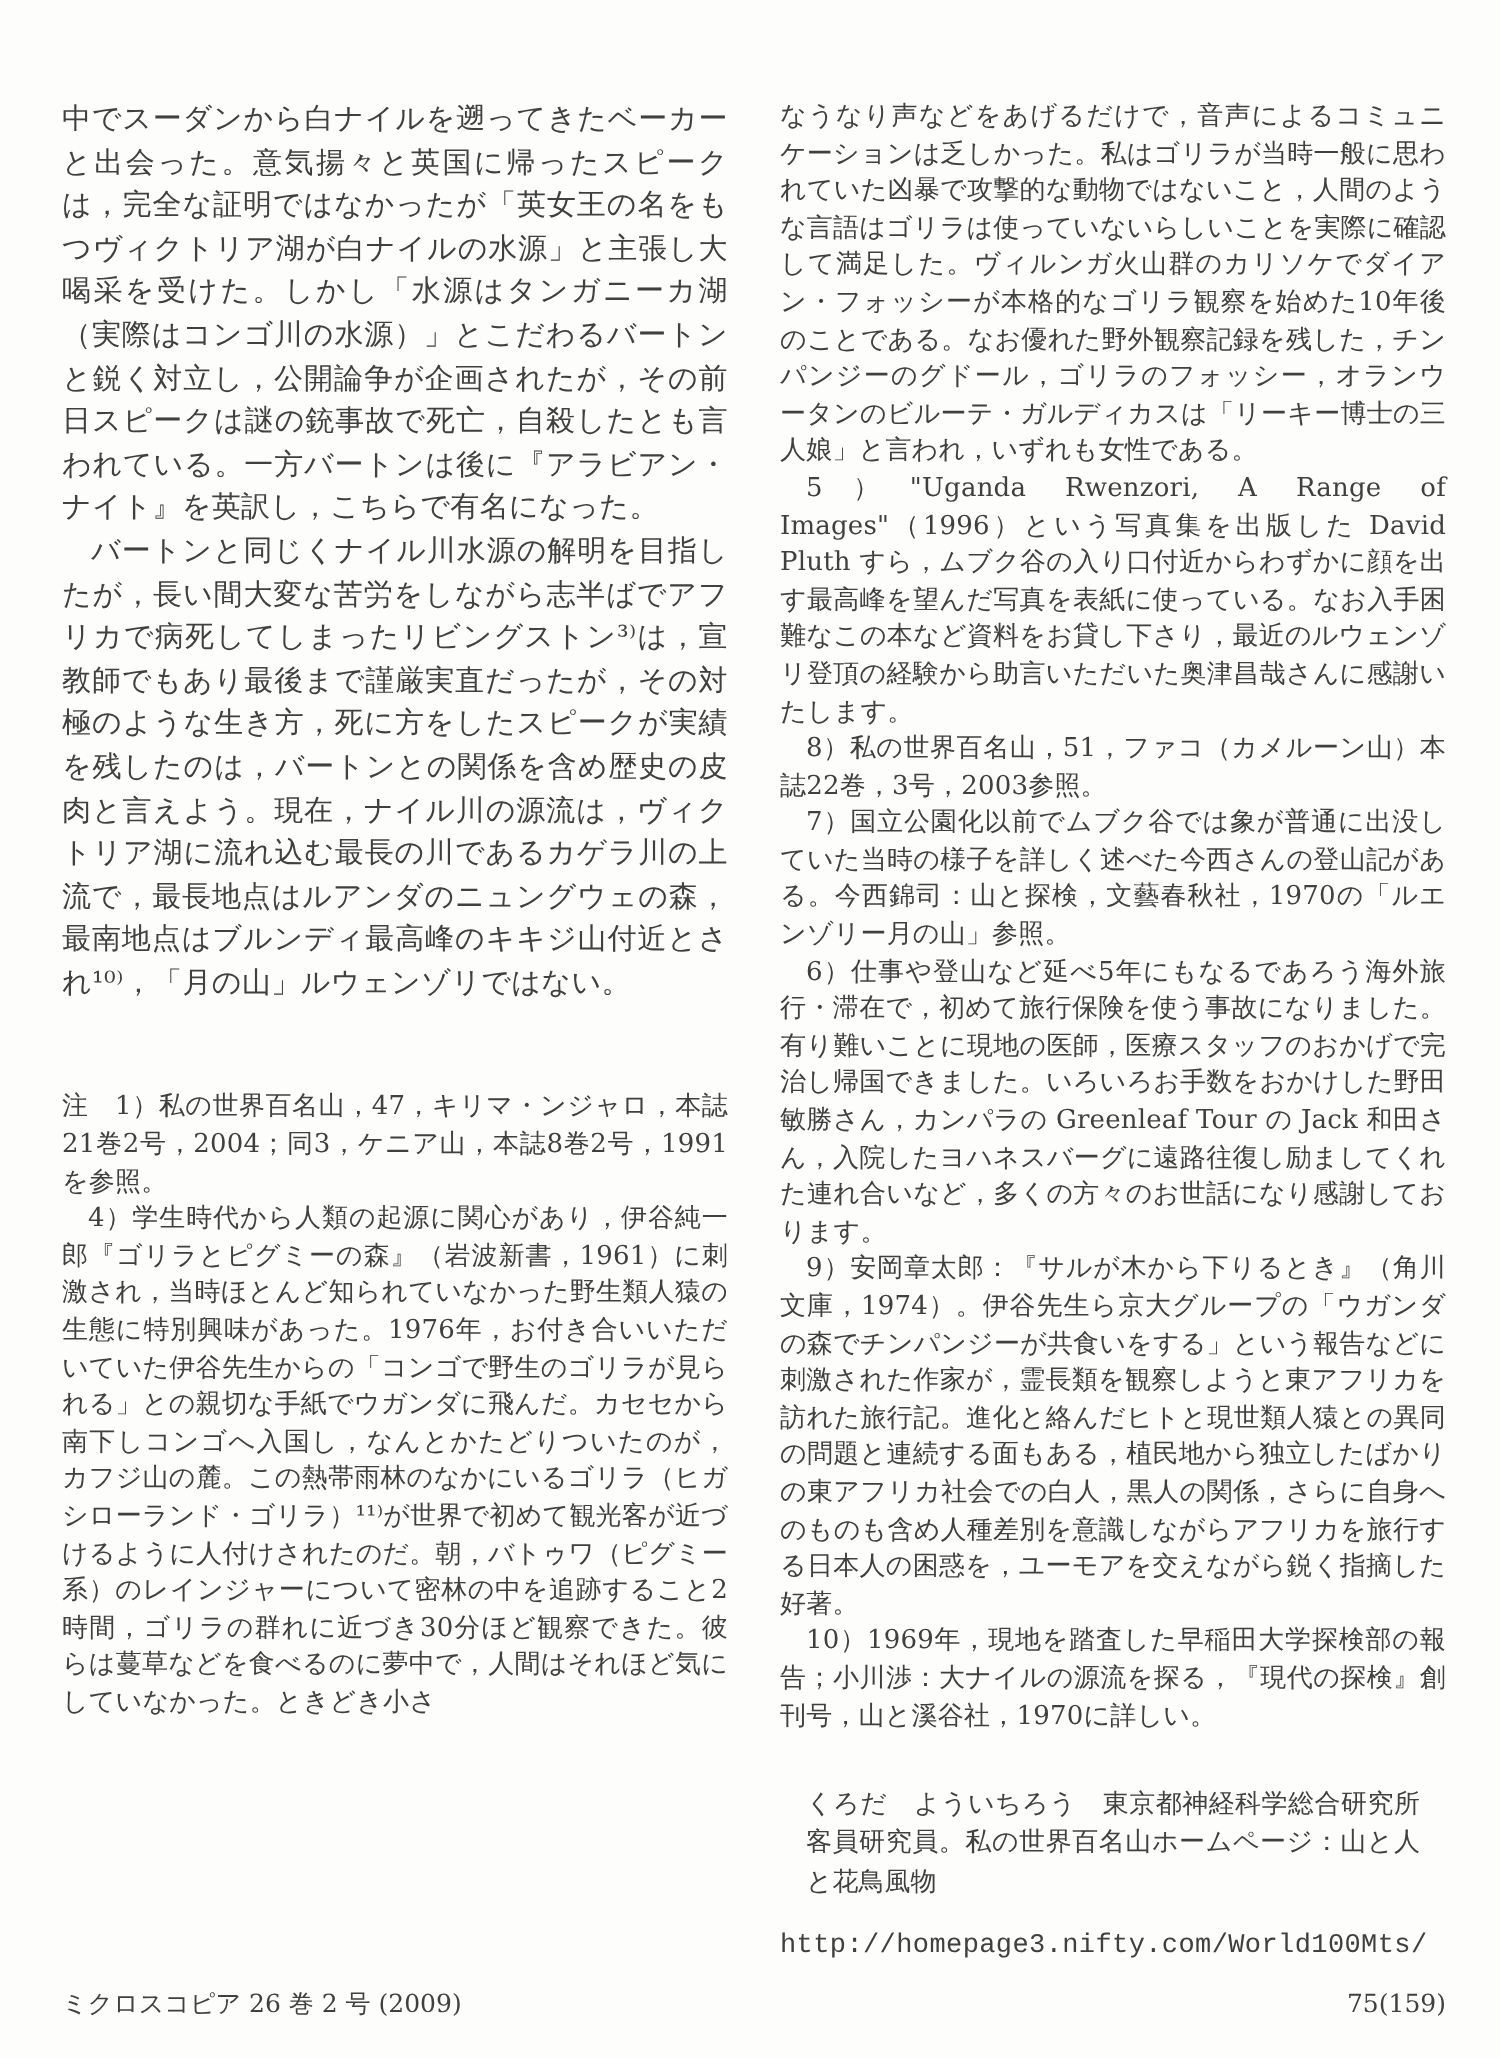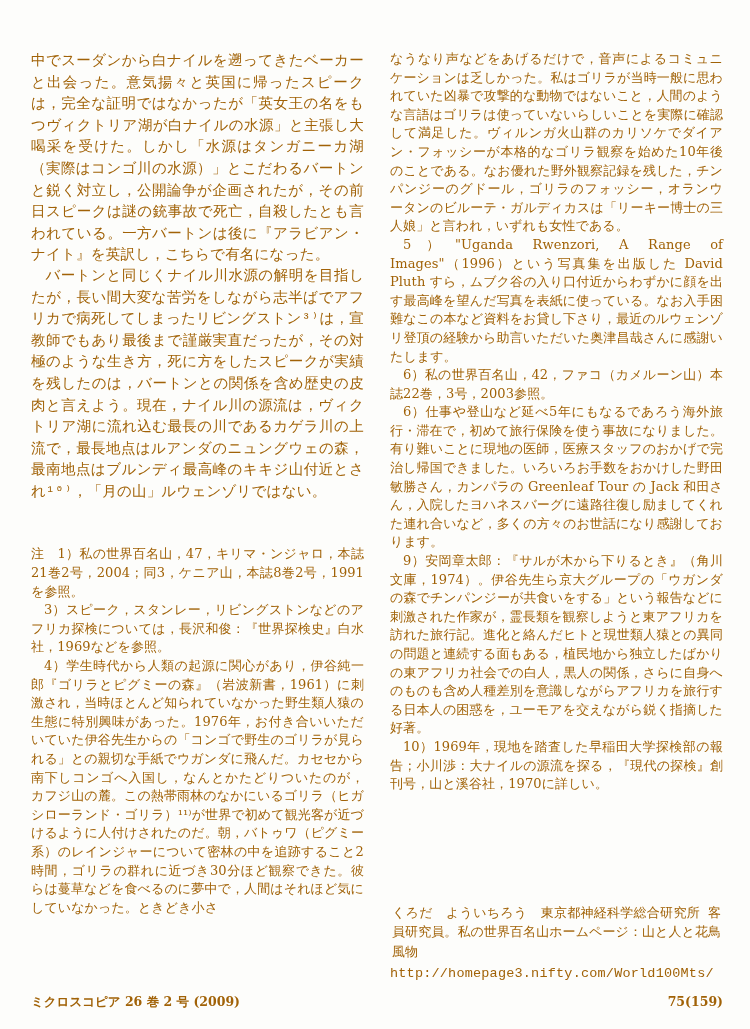--- a/index.html
+++ b/index.html
@@ -5,21 +5,21 @@
   html, body { margin: 0; padding: 0; }
   body {
     width: 750px; height: 1029px;
     background: #e9e9e9;
     font-family: "DejaVu Serif", "Liberation Serif", serif;
   }
   .page {
     position: relative;
     width: 750px; height: 1029px;
     background: #fdfdfb;
-    color: #a16207;
+    color: #404040;
     overflow: hidden;
     box-sizing: border-box;
   }
   .columns {
     position: absolute;
     top: 50px; left: 31px; right: 27px; bottom: 46px;
     display: flex;
     gap: 26px;
   }
   .col {
@@ -27,70 +27,69 @@
     display: flex;
     flex-direction: column;
   }
   .body-text {
     margin: 0;
     font-size: 14.5px;
     line-height: 21.6px;
     text-align: justify;
     letter-spacing: 0.2px;
   }
-  .indent { text-indent: 1em; font-family: Liberation Mono, monospace; }
+  .indent { text-indent: 1em; }
   .notes-block { margin-top: 42px; }
   .note {
     margin: 0;
     font-size: 13px;
     line-height: 18.6px;
     text-align: justify;
     text-indent: 1em;
     letter-spacing: 0.1px;
   }
   .note.flush { text-indent: 0; }
   .author-block {
     margin-top: auto;
     font-size: 13px;
     line-height: 19.2px;
   }
-  .author-bio { margin: 2px; text-align: justify; font-family: Liberation Mono, monospace; }
+  .author-bio { margin: 13px; text-align: justify; }
   .author-url { margin: 0; font-size: 13.5px; letter-spacing: 0.2px; font-family: Liberation Mono, monospace; }
   .footer {
     position: absolute;
     left: 31px; right: 27px; bottom: 18px;
     display: flex;
     justify-content: space-between;
     align-items: baseline;
     font-size: 12.5px;
-    font-weight: bold;
   }
 </style>
 </head>
 <body>
 
 <div class="page">
 
   <div class="columns">
 
     <div class="col">
       <p class="body-text">中でスーダンから白ナイルを遡ってきたベーカーと出会った。意気揚々と英国に帰ったスピークは，完全な証明ではなかったが「英女王の名をもつヴィクトリア湖が白ナイルの水源」と主張し大喝采を受けた。しかし「水源はタンガニーカ湖（実際はコンゴ川の水源）」とこだわるバートンと鋭く対立し，公開論争が企画されたが，その前日スピークは謎の銃事故で死亡，自殺したとも言われている。一方バートンは後に『アラビアン・ナイト』を英訳し，こちらで有名になった。</p>
       <p class="body-text indent">バートンと同じくナイル川水源の解明を目指したが，長い間大変な苦労をしながら志半ばでアフリカで病死してしまったリビングストン³⁾は，宣教師でもあり最後まで謹厳実直だったが，その対極のような生き方，死に方をしたスピークが実績を残したのは，バートンとの関係を含め歴史の皮肉と言えよう。現在，ナイル川の源流は，ヴィクトリア湖に流れ込む最長の川であるカゲラ川の上流で，最長地点はルアンダのニュングウェの森，最南地点はブルンディ最高峰のキキジ山付近とされ¹⁰⁾，「月の山」ルウェンゾリではない。</p>
 
       <div class="notes-block">
         <p class="note flush">注　1）私の世界百名山，47，キリマ・ンジャロ，本誌21巻2号，2004；同3，ケニア山，本誌8巻2号，1991を参照。</p>
-        <p class="note">3）スピーク，スタンレー，リビングストンなどのアフリカ探検については，長沢和俊：『世界探検史』白水社，1969などを参照。</p>
         <p class="note">4）学生時代から人類の起源に関心があり，伊谷純一郎『ゴリラとピグミーの森』（岩波新書，1961）に刺激され，当時ほとんど知られていなかった野生類人猿の生態に特別興味があった。1976年，お付き合いいただいていた伊谷先生からの「コンゴで野生のゴリラが見られる」との親切な手紙でウガンダに飛んだ。カセセから南下しコンゴへ入国し，なんとかたどりついたのが，カフジ山の麓。この熱帯雨林のなかにいるゴリラ（ヒガシローランド・ゴリラ）¹¹⁾が世界で初めて観光客が近づけるように人付けされたのだ。朝，バトゥワ（ピグミー系）のレインジャーについて密林の中を追跡すること2時間，ゴリラの群れに近づき30分ほど観察できた。彼らは蔓草などを食べるのに夢中で，人間はそれほど気にしていなかった。ときどき小さ</p>
       </div>
     </div>
 
     <div class="col">
       <p class="note flush">なうなり声などをあげるだけで，音声によるコミュニケーションは乏しかった。私はゴリラが当時一般に思われていた凶暴で攻撃的な動物ではないこと，人間のような言語はゴリラは使っていないらしいことを実際に確認して満足した。ヴィルンガ火山群のカリソケでダイアン・フォッシーが本格的なゴリラ観察を始めた10年後のことである。なお優れた野外観察記録を残した，チンパンジーのグドール，ゴリラのフォッシー，オランウータンのビルーテ・ガルディカスは「リーキー博士の三人娘」と言われ，いずれも女性である。</p>
       <p class="note">5）"Uganda Rwenzori, A Range of Images"（1996）という写真集を出版した David Pluth すら，ムブク谷の入り口付近からわずかに顔を出す最高峰を望んだ写真を表紙に使っている。なお入手困難なこの本など資料をお貸し下さり，最近のルウェンゾリ登頂の経験から助言いただいた奥津昌哉さんに感謝いたします。</p>
-      <p class="note">6）私の世界百名山，42，ファコ（カメルーン山）本誌22巻，3号，2003参照。</p>
+      <p class="note">8）私の世界百名山，51，ファコ（カメルーン山）本誌22巻，3号，2003参照。</p>
+      <p class="note">7）国立公園化以前でムブク谷では象が普通に出没していた当時の様子を詳しく述べた今西さんの登山記がある。今西錦司：山と探検，文藝春秋社，1970の「ルエンゾリー月の山」参照。</p>
       <p class="note">6）仕事や登山など延べ5年にもなるであろう海外旅行・滞在で，初めて旅行保険を使う事故になりました。有り難いことに現地の医師，医療スタッフのおかげで完治し帰国できました。いろいろお手数をおかけした野田敏勝さん，カンパラの Greenleaf Tour の Jack 和田さん，入院したヨハネスバーグに遠路往復し励ましてくれた連れ合いなど，多くの方々のお世話になり感謝しております。</p>
       <p class="note">9）安岡章太郎：『サルが木から下りるとき』（角川文庫，1974）。伊谷先生ら京大グループの「ウガンダの森でチンパンジーが共食いをする」という報告などに刺激された作家が，霊長類を観察しようと東アフリカを訪れた旅行記。進化と絡んだヒトと現世類人猿との異同の問題と連続する面もある，植民地から独立したばかりの東アフリカ社会での白人，黒人の関係，さらに自身へのものも含め人種差別を意識しながらアフリカを旅行する日本人の困惑を，ユーモアを交えながら鋭く指摘した好著。</p>
       <p class="note">10）1969年，現地を踏査した早稲田大学探検部の報告；小川渉：大ナイルの源流を探る，『現代の探検』創刊号，山と溪谷社，1970に詳しい。</p>
 
       <div class="author-block">
         <p class="author-bio">くろだ　よういちろう　東京都神経科学総合研究所 客員研究員。私の世界百名山ホームページ：山と人と花鳥風物</p>
         <p class="author-url">http://homepage3.nifty.com/World100Mts/</p>
       </div>
     </div>
 

